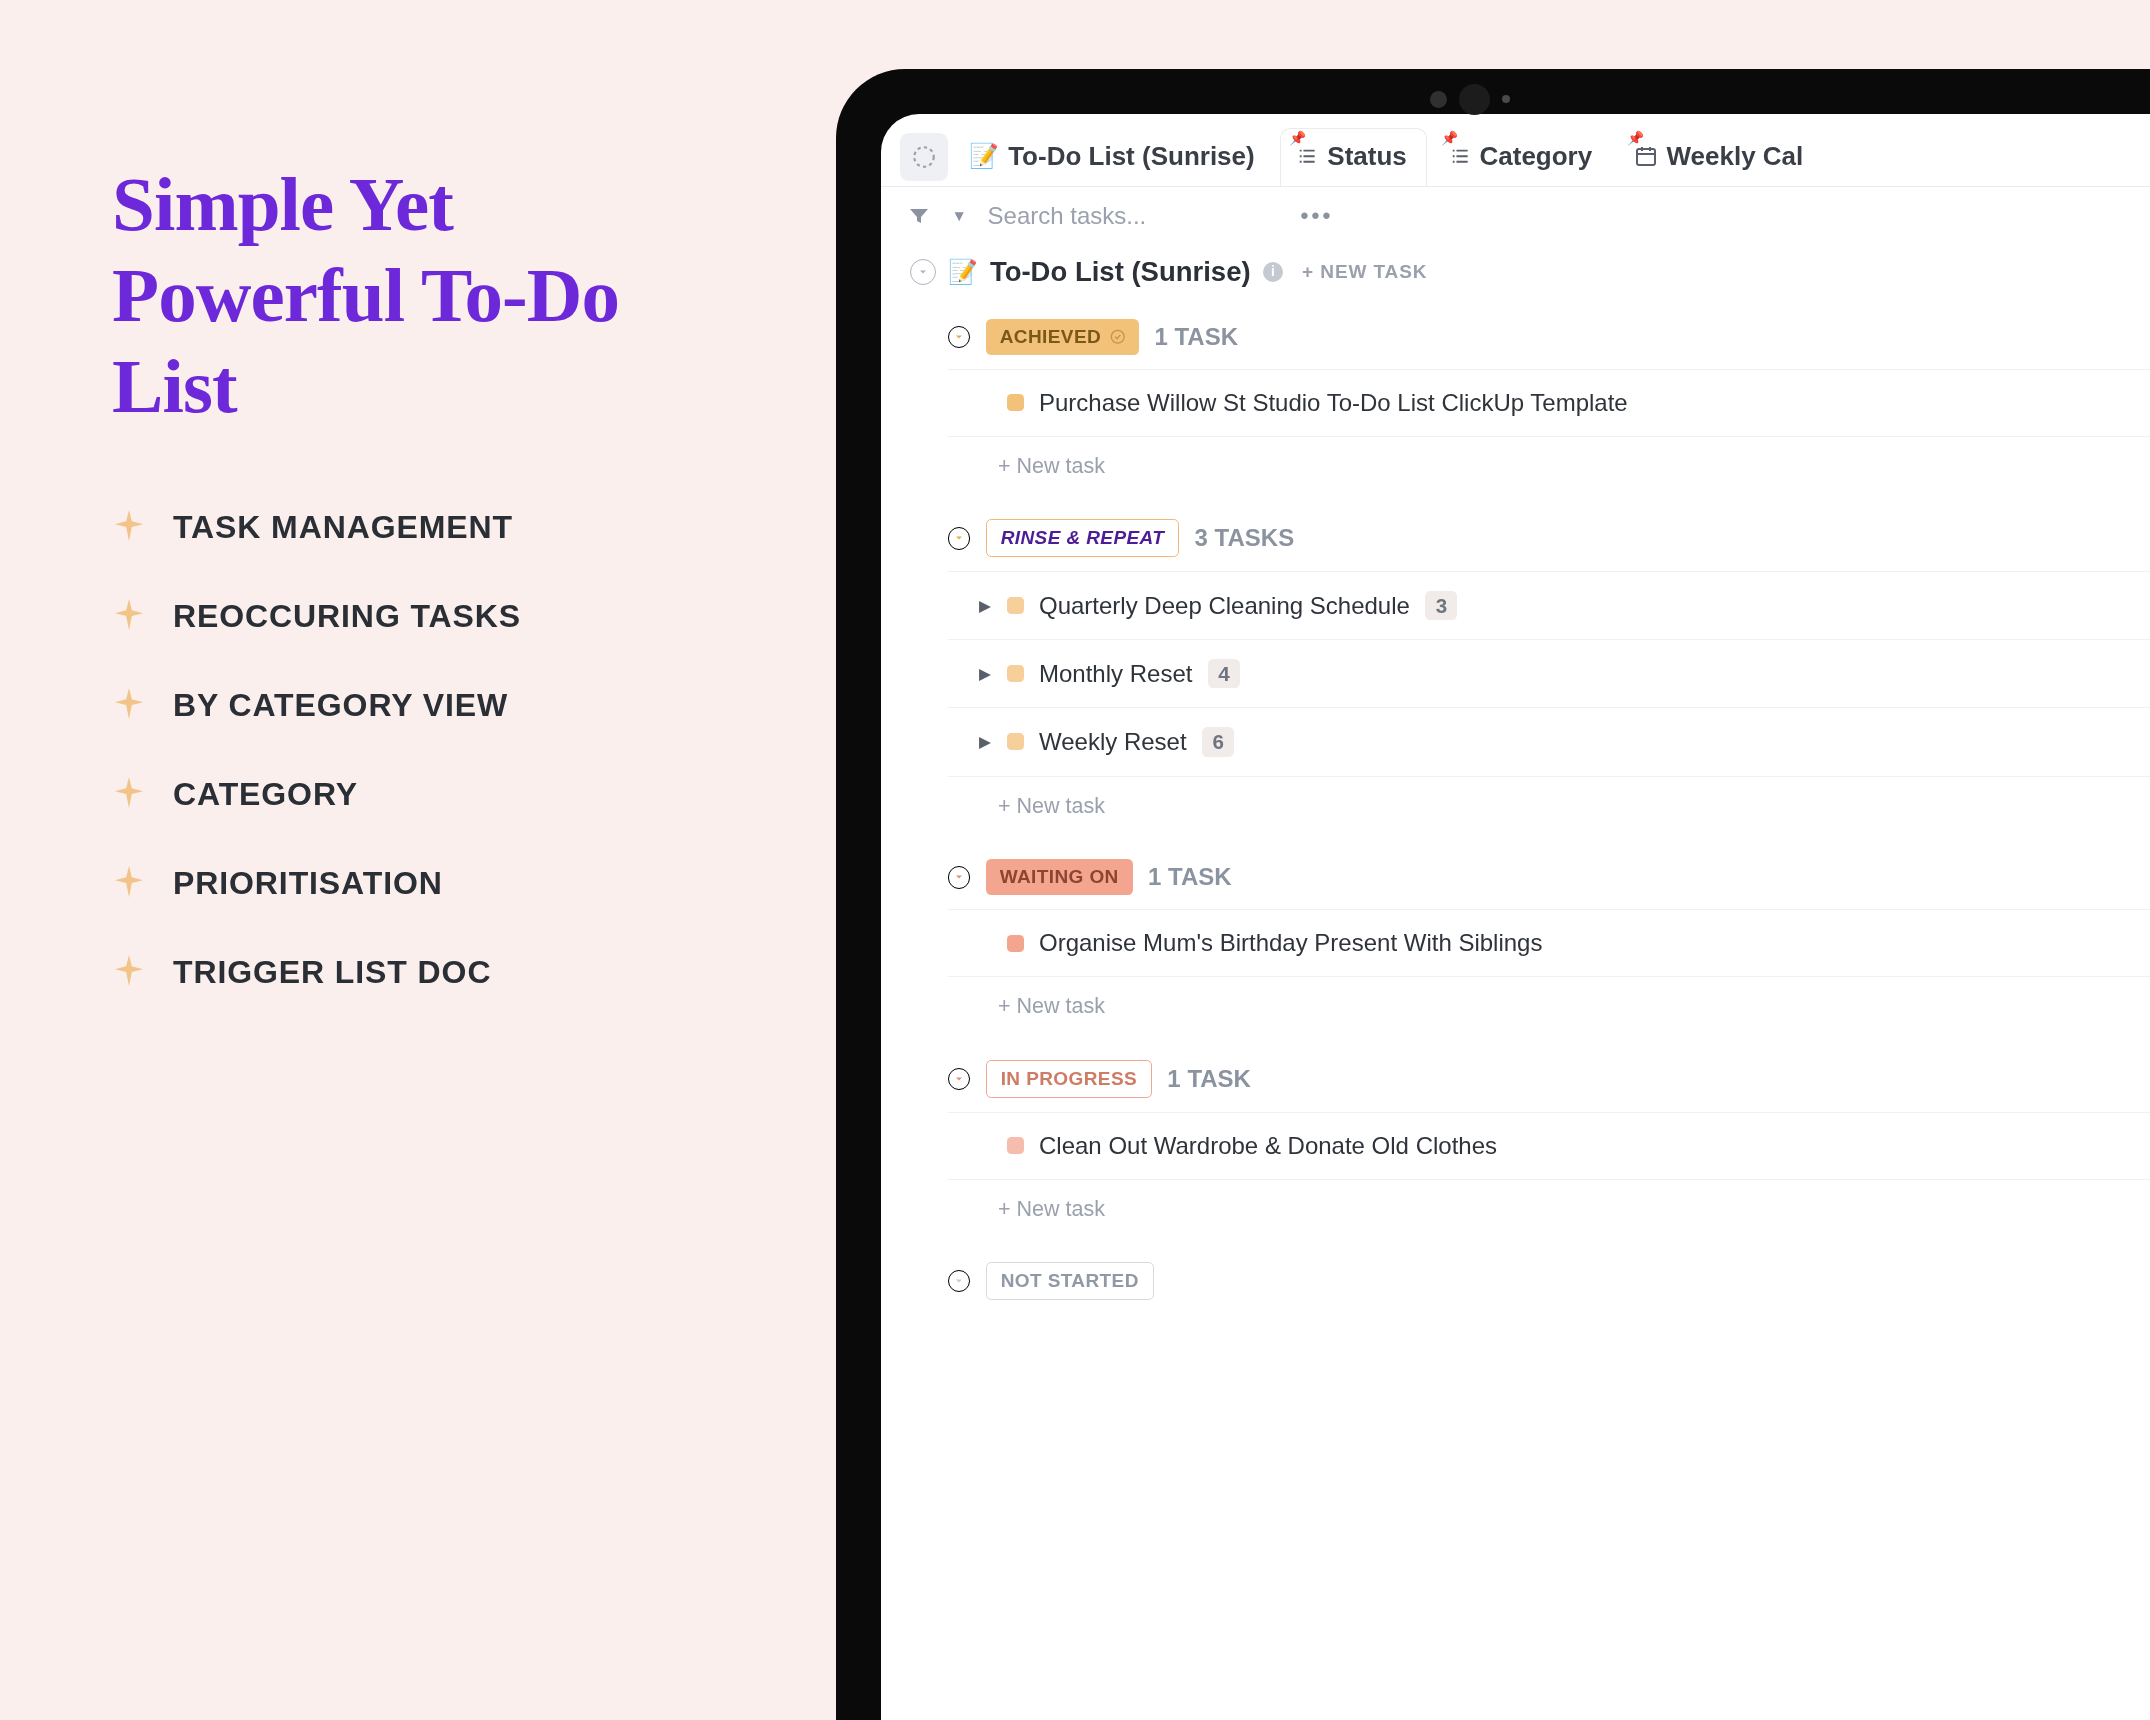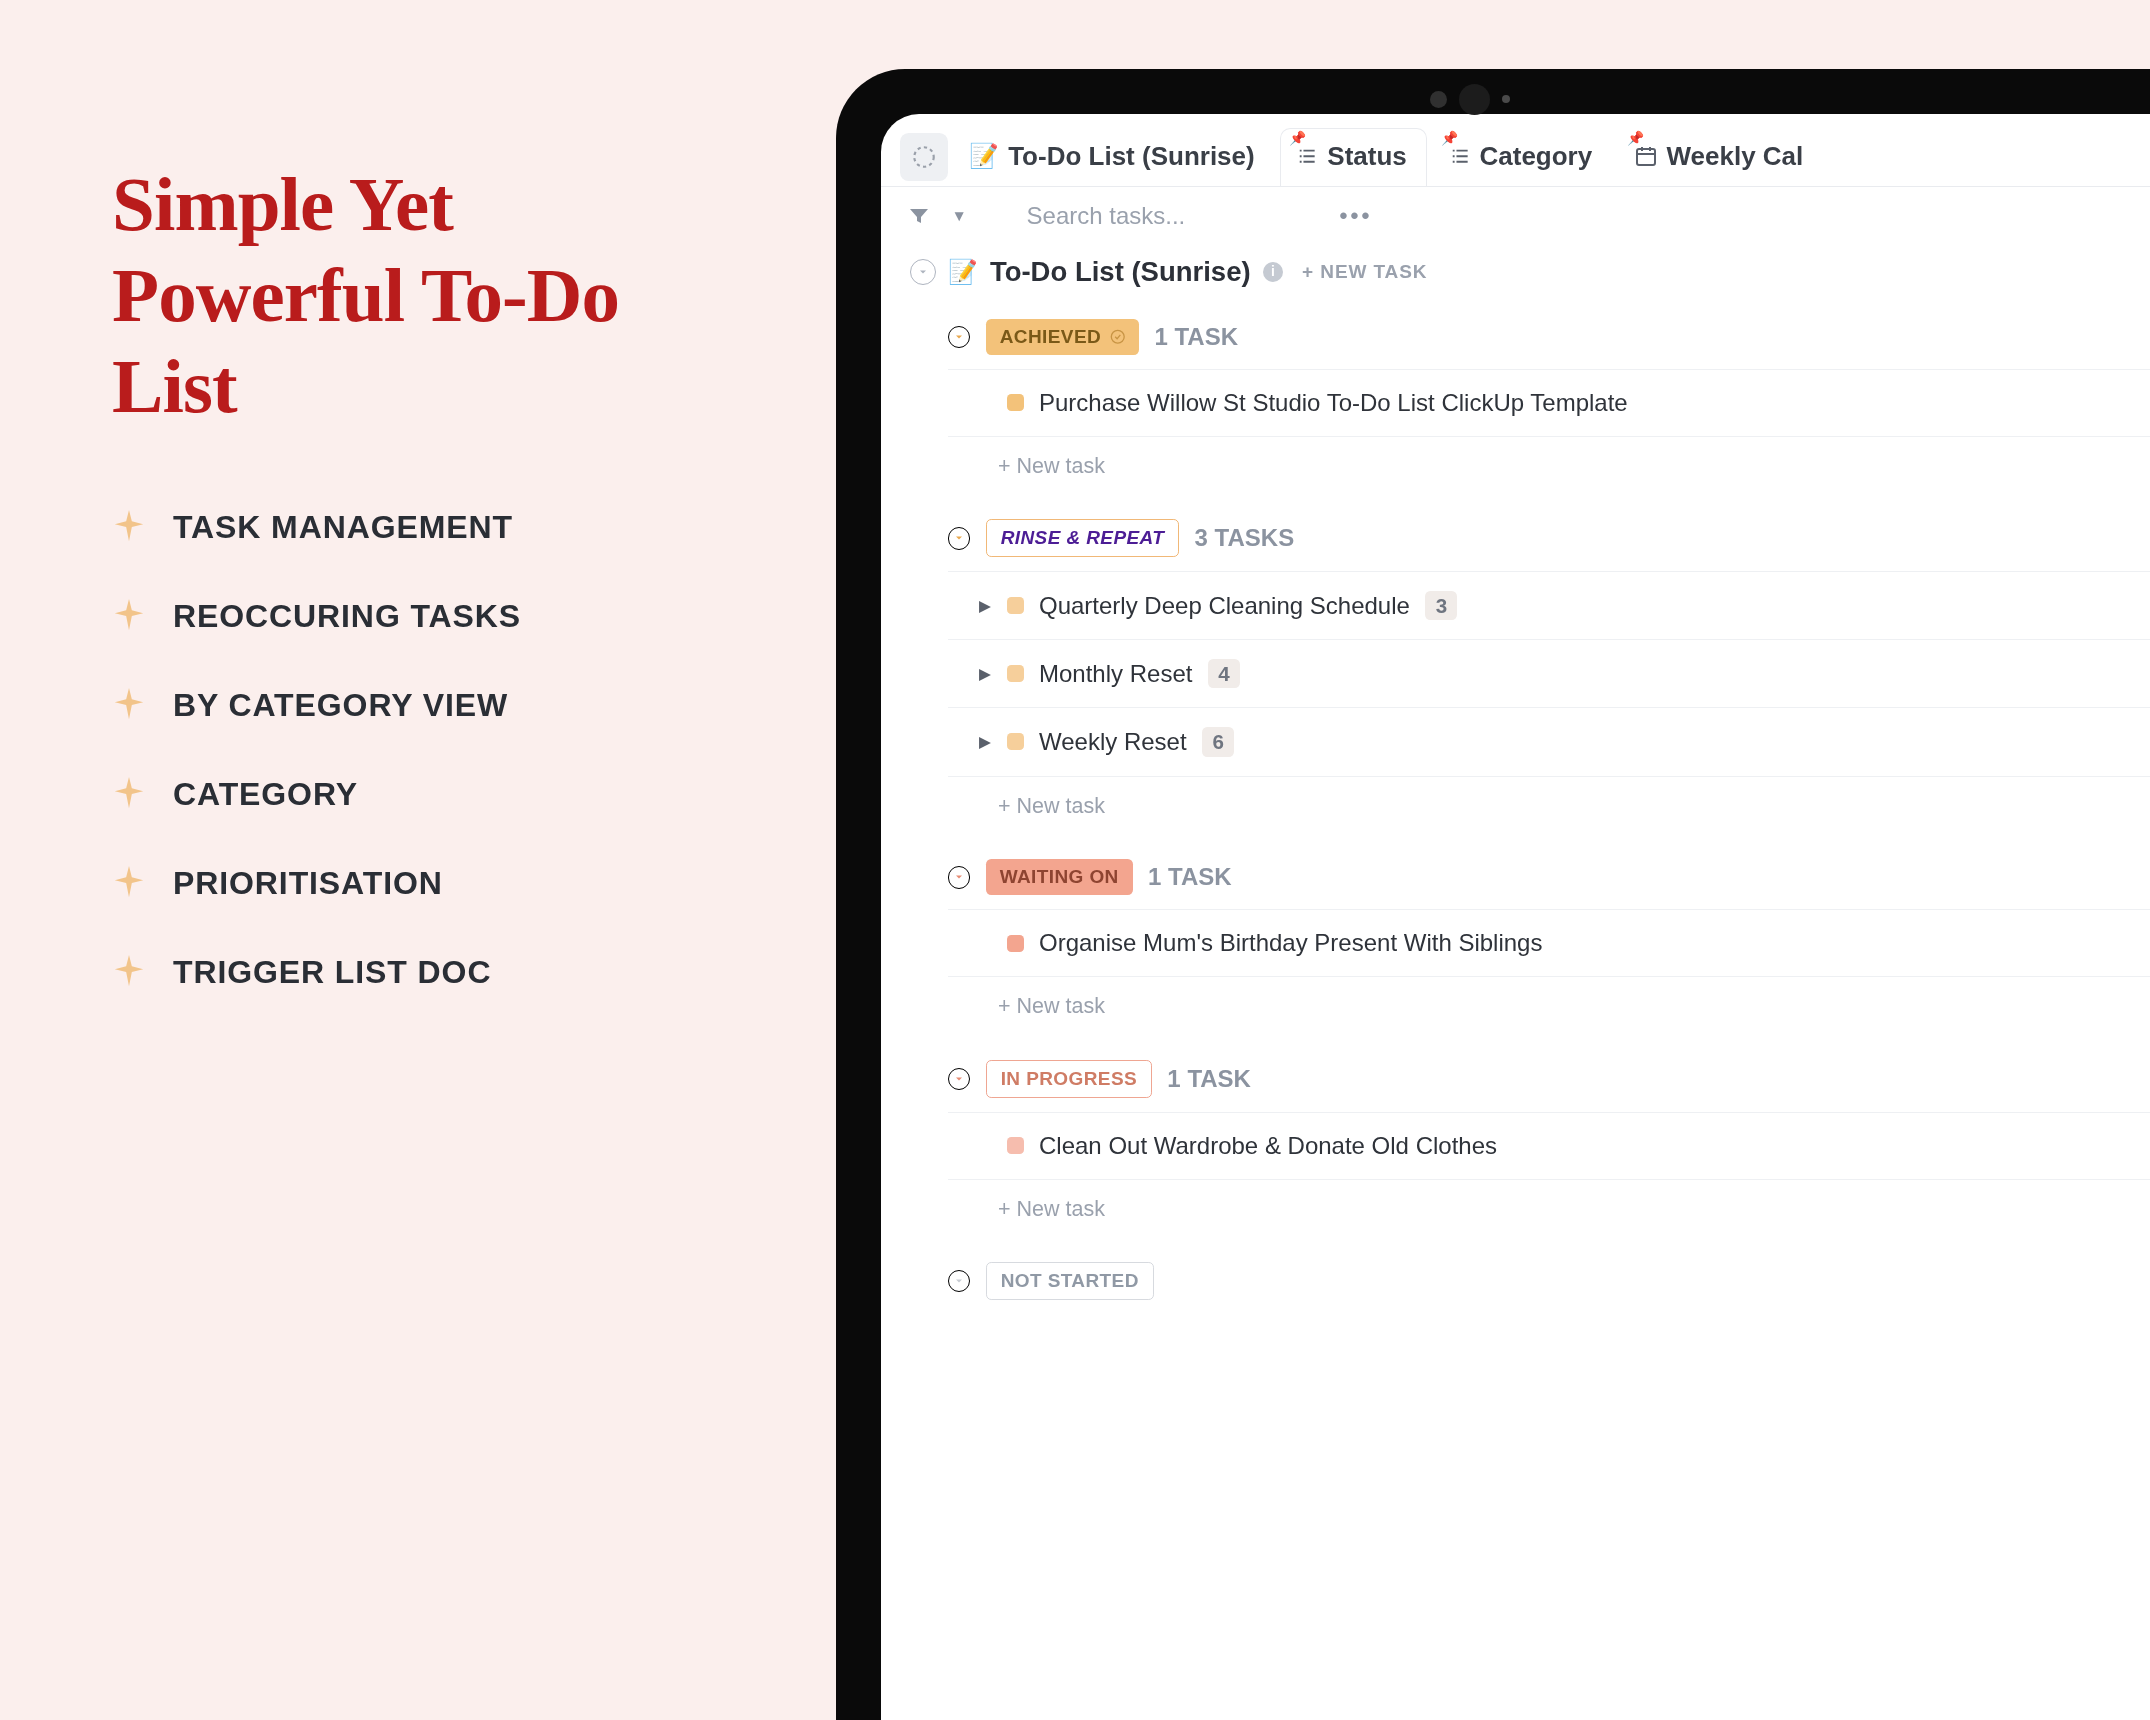--- a/index.html
+++ b/index.html
@@ -16,21 +16,21 @@
 .promo {
   position: absolute;
   left: 112px;
   top: 159px;
   width: 568px;
 }
 .promo h1 {
   font-family: Georgia, "Times New Roman", serif;
   font-size: 77px;
   font-weight: 700;
-  color: #b91c1c;
+  color: #6d28d9;
   line-height: 1.18;
   letter-spacing: -0.9px;
 }
 .promo ul {
   list-style: none;
   margin-top: 77px;
 }
 .promo li {
   display: flex;
   align-items: center;
@@ -136,21 +136,20 @@
 }
 .filter-icon { width: 24px; height: 24px; }
 .caret-down { font-size: 15.5px; color: #8b93a0; }
 .search-input {
   border: none;
   outline: none;
   font-size: 24px;
   color: #555;
   width: 258px;
   background: transparent;
-  margin-left: 39px;
 }
 .search-input::placeholder { color: #9aa1ad; }
 .more-dots { font-size: 24px; letter-spacing: 2.6px; color: #8b93a0; margin-left: 34px; }
 
 
 .content {
   padding: 5.2px 0 34px 29px;
   flex: 1;
   overflow: hidden;
 }

